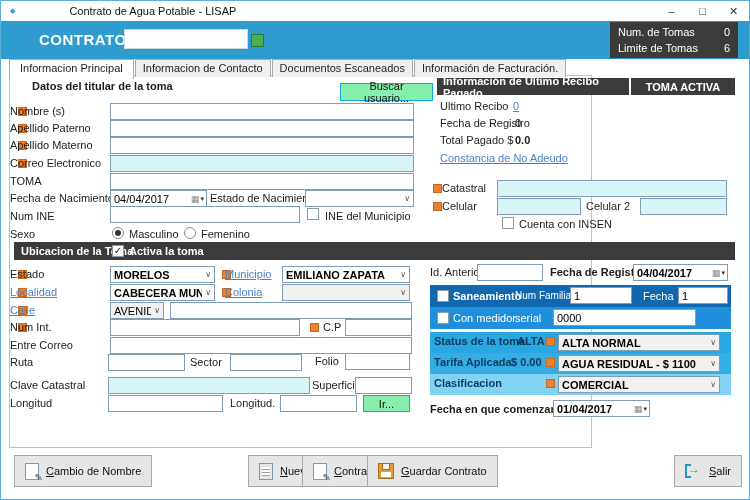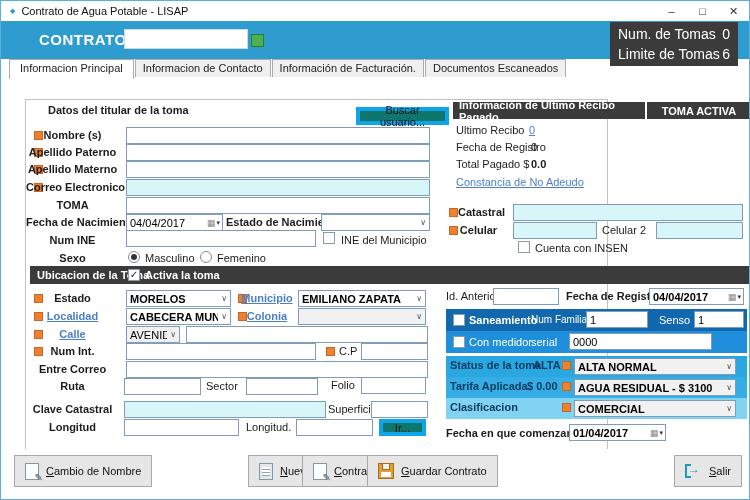--- a/index.html
+++ b/index.html
@@ -1,54 +1,54 @@
 <!DOCTYPE html>
 <html><head>
 <meta charset="utf-8">
 <style>
   html,body{margin:0;padding:0;background:#cfd6da;}
   .window{position:relative;width:750px;height:500px;box-sizing:border-box;border:1px solid #5BB0DB;background:#fff;font-family:"Liberation Sans",sans-serif;overflow:hidden;}
   
-  .titlebar{height:20px;display:flex;align-items:center;background:#fff;}
+  .titlebar{height:20px;display:flex;align-items:center;background:#fff;gap:48px;}
   .app-icon{color:#2E9CCE;font-size:7px;margin:0 6px 0 9px;}
   .title-text{font-size:11px;color:#111;flex:1;}
   .winbtns{display:flex;height:20px;}
   .winbtn{width:31px;height:20px;display:flex;align-items:center;justify-content:center;font-size:11px;color:#333;cursor:default;}
   
   .banner{position:relative;height:38px;background:#2E9CCE;}
   .contract-label{position:absolute;left:38px;top:10px;color:#fff;font-weight:bold;font-size:15px;letter-spacing:.5px;}
   .contract-input{position:absolute;left:123px;top:8px;width:116px;height:18px;border:1px solid #cfd8dc;font:12px "Liberation Sans",sans-serif;padding:0 3px;}
   .greensq{position:absolute;left:250px;top:13px;width:11px;height:11px;background:#4CAF50;border:1px solid #2F7A33;}
-  .tomas-box{position:absolute;right:11px;top:1px;width:128px;height:44px;background:#3B3B3B;color:#fff;font-size:14px;padding:4px 8px;box-sizing:border-box;display:flex;flex-direction:column;justify-content:space-between;}
+  .tomas-box{position:absolute;right:11px;top:1px;width:128px;height:36px;background:#3B3B3B;color:#fff;font-size:11px;padding:4px 8px;box-sizing:border-box;display:flex;flex-direction:column;justify-content:space-between;}
   .tomas-row{display:flex;justify-content:space-between;}
   
   .tabstrip{position:absolute;left:8px;top:58px;display:flex;z-index:3;}
   .tab{font-size:11px;padding:2px 7px 1px;background:#f0f0f0;border:1px solid #ababab;border-bottom:none;margin-right:1px;color:#222;height:14px;}
   .tab.active{background:#fff;padding:2px 10px 2px;height:15px;}
   
-  .content{position:absolute;left:24px;top:74px;width:583px;height:373px;box-sizing:border-box;border:1px solid #c2c2c2;background:#fff;font-size:11px;margin-top:24px;}
+  .content{position:absolute;left:8px;top:74px;width:583px;height:373px;box-sizing:border-box;border:1px solid #c2c2c2;background:#fff;font-size:11px;}
   .lbl{position:absolute;font-size:11px;color:#1c1c1c;white-space:nowrap;}
   .b{font-weight:bold;}
-  .rbox{text-align:center;font-weight:bold;}
+  .rbox{text-align:left;}
   .link{color:#4B80C8;text-decoration:underline;}
   .osq{position:absolute;width:9px;height:9px;background:#EE8130;border:1px solid #C8671F;box-sizing:border-box;}
   .inp{position:absolute;height:17px;box-sizing:border-box;border:1px solid #7f9db9;background:#fff;font:11px "Liberation Sans",sans-serif;padding:0 3px;}
   .cyan{background:#D8F5F8;}
   .combo{position:absolute;height:17px;box-sizing:border-box;border:1px solid #7f9db9;background:#fff;display:flex;align-items:center;padding-left:3px;font-size:11px;}
   .combo .cval{flex:1;white-space:nowrap;overflow:hidden;}
   .combo .chev{font-size:8px;color:#555;padding:0 3px;}
   .gray{background:#f1f1f1;}
   .bsel .cval{font-weight:bold;}
   .dic{display:flex;align-items:center;gap:1px;padding-right:2px;}
   .cal{font-size:9px;color:#888;}
   .dar{font-size:7px;color:#333;}
   .cb{position:absolute;width:12px;height:12px;box-sizing:border-box;border:1px solid #8c9aa3;background:#fff;display:flex;align-items:center;justify-content:center;font-size:10px;line-height:10px;color:#222;}
   .radio{position:absolute;width:12px;height:12px;box-sizing:border-box;border:1px solid #7f8c94;border-radius:50%;background:#fff;}
   .radio .dot{position:absolute;left:2px;top:2px;width:6px;height:6px;border-radius:50%;background:#333;}
-  .btn{position:absolute;box-sizing:border-box;background:#0f766e;border:4px solid #0ea5e9;font:11px "Liberation Sans",sans-serif;display:flex;align-items:center;justify-content:center;color:#111;}
+  .btn{position:absolute;box-sizing:border-box;background:#86efac;border:1px solid #0ea5e9;font:11px "Liberation Sans",sans-serif;display:flex;align-items:center;justify-content:center;color:#111;}
   .darkbar{position:absolute;background:#3B3B3B;color:#fff;font-weight:bold;display:flex;align-items:center;box-sizing:border-box;font-size:11px;}
   .bluebar{position:absolute;box-sizing:border-box;}
   .navy{color:#0D3A5F;}
   .wht{color:#fff;}
   
   .footer{position:absolute;left:0;top:448px;width:750px;height:46px;background:#fff;}
   .fbtn{position:absolute;top:6px;height:32px;box-sizing:border-box;background:#e6e6e6;border:1px solid #a8a8a8;display:flex;align-items:center;gap:7px;padding:0 10px;font-family:inherit;}
   .fbl{display:inline-block;font-size:11px;font-weight:normal;color:#111;}
   .fbl::first-letter{text-decoration:underline;}
   .ic-doc{position:relative;width:14px;height:17px;background:#fdfdfd;border:1px solid #7f99a6;box-sizing:border-box;}
@@ -88,22 +88,22 @@
       <div class="tomas-row">
         <span>Limite de Tomas</span>
         <span>6</span>
       </div>
     </div>
   </div>
 
   <div class="tabstrip">
     <div class="tab active">Informacion Principal</div>
     <div class="tab">Informacion de Contacto</div>
+    <div class="tab">Documentos Escaneados</div>
     <div class="tab">Información de Facturación.</div>
-    <div class="tab">Documentos Escaneados</div>
   </div>
 
   <div class="content">
 
     <div class="lbl b" style="left:22px;top:4px">Datos del titular de la toma</div>
     <button class="btn" style="left:330px;top:7px;width:93px;height:18px">Buscar usuario...</button>
 
     <span class="osq" style="left:8px;top:31px"></span>
     <div class="lbl rbox" style="left:0;top:29px;width:93px">Nombre (s)</div>
     <input class="inp" style="left: 100px; top: 27px; width: 304px;" value="">
@@ -251,21 +251,21 @@
           <span class="cal">▦</span>
           <span class="dar">▾</span>
         </span>
     </div>
 
     <div class="bluebar" style="left:420px;top:209px;width:301px;height:22px;background:#1168AF"></div>
     <span class="cb" style="left:427px;top:214px"></span>
     <div class="lbl b wht" style="left:443px;top:214px">Saneamiento</div>
     <div class="lbl wht" style="left:505px;top:214px;font-size:10px">Num Familia</div>
     <input class="inp" style="left: 560px; top: 211px; width: 62px;" value="1">
-    <div class="lbl wht" style="left:633px;top:214px">Senso</div>
+    <div class="lbl wht" style="left:633px;top:214px">Fecha</div>
     <input class="inp" style="left: 668px; top: 211px; width: 50px;" value="1">
 
     <div class="bluebar" style="left:420px;top:231px;width:301px;height:22px;background:#1F8FDC"></div>
     <span class="cb" style="left:427px;top:236px"></span>
     <div class="lbl wht" style="left:443px;top:236px">Con medidor</div>
     <div class="lbl wht" style="left:505px;top:236px">serial</div>
     <input class="inp b" style="left: 543px; top: 233px; width: 143px;" value="0000">
 
     <div class="bluebar" style="left:420px;top:256px;width:301px;height:21px;background:#29A7E1"></div>
     <div class="lbl b navy" style="left:424px;top:259px">Status de la toma</div>
@@ -274,21 +274,21 @@
     <div class="combo gray bsel" style="left:548px;top:258px;width:162px">
       <span class="cval">ALTA NORMAL</span>
         <span class="chev">∨</span>
     </div>
 
     <div class="bluebar" style="left:420px;top:277px;width:301px;height:21px;background:#35ADE4"></div>
     <div class="lbl b navy" style="left:424px;top:280px">Tarifa Aplicada</div>
     <div class="lbl b navy" style="left:501px;top:280px">$ 0.00</div>
     <span class="osq" style="left:536px;top:282px"></span>
     <div class="combo gray bsel" style="left:548px;top:279px;width:162px">
-      <span class="cval">AGUA RESIDUAL - $ 3100</span>
+      <span class="cval">AGUA RESIDUAL - $ 1100</span>
         <span class="chev">∨</span>
     </div>
 
     <div class="bluebar" style="left:420px;top:298px;width:301px;height:21px;background:#80D3F2"></div>
     <div class="lbl b navy" style="left:424px;top:301px">Clasificacion</div>
     <span class="osq" style="left:536px;top:303px"></span>
     <div class="combo gray bsel" style="left:548px;top:300px;width:162px">
       <span class="cval">COMERCIAL</span>
         <span class="chev">∨</span>
     </div>

